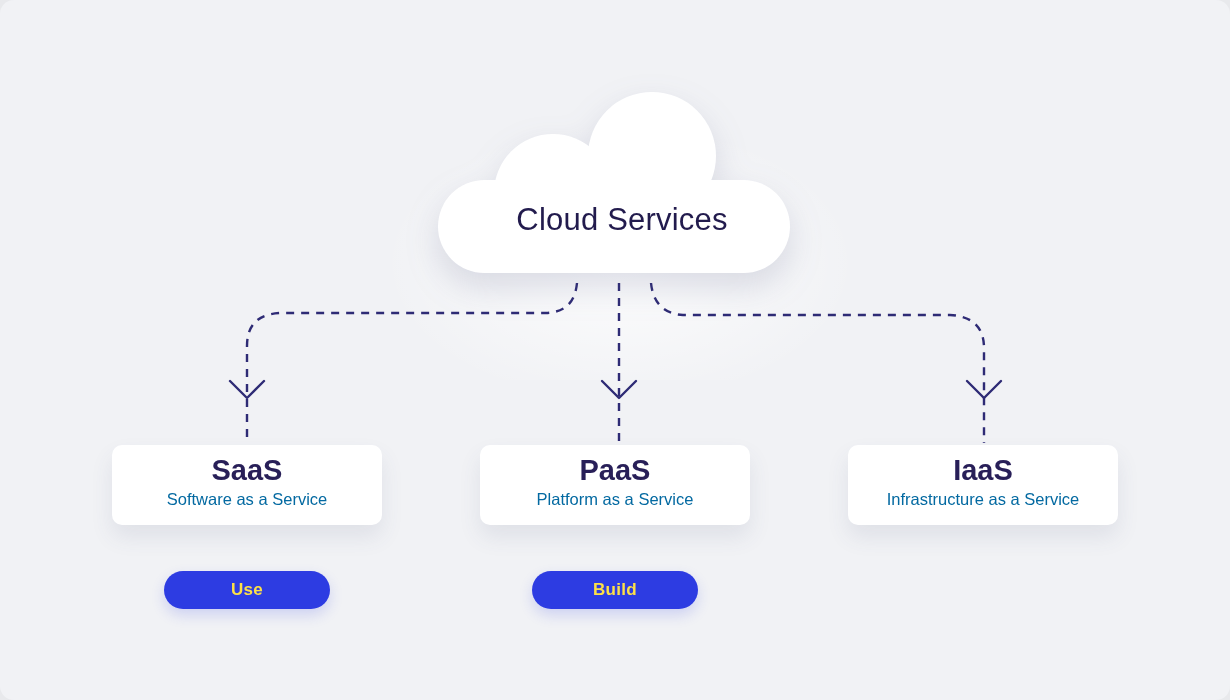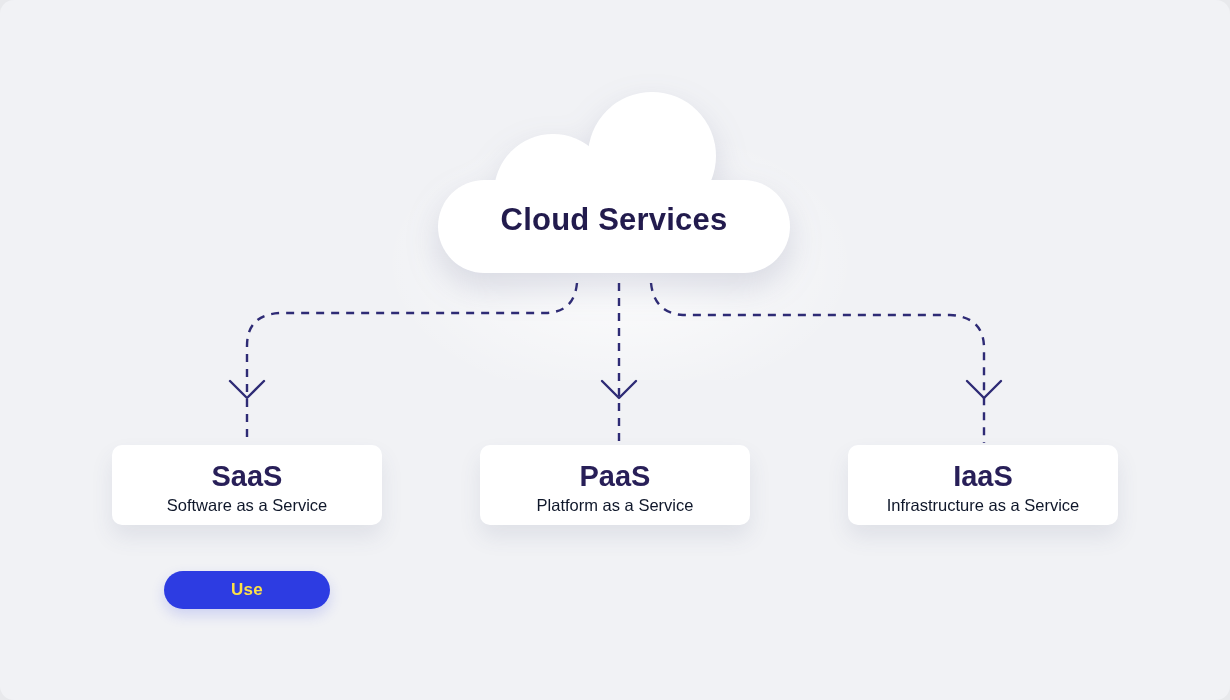--- a/index.html
+++ b/index.html
@@ -58,26 +58,26 @@
     position: absolute;
     left: 0;
     top: 90px;
     width: 352px;
     height: 93px;
     border-radius: 47px;
     background: #ffffff;
   }
   .cloud-label {
     position: absolute;
-    left: 0;
+    left: 8px;
     top: 112px;
     width: 100%;
     text-align: center;
     font-size: 31px;
-    font-weight: bold;
+    font-weight: normal;
     letter-spacing: 0.2px;
     color: #221b4d;
   }
 
   
   .connectors {
     position: absolute;
     left: 0;
     top: 0;
     width: 1230px;
@@ -103,36 +103,36 @@
   .card {
     position: absolute;
     top: 445px;
     width: 270px;
     height: 80px;
     background: #ffffff;
     border-radius: 10px;
     box-shadow: 0 12px 22px rgba(70, 75, 120, 0.10);
     text-align: center;
     box-sizing: border-box;
-    padding-top: 16px;
+    padding-top: 10px;
   }
   .card.saas { left: 112px; }
   .card.paas { left: 480px; }
   .card.iaas { left: 848px; }
   .card-title {
     font-size: 29px;
     font-weight: bold;
     color: #281f58;
     line-height: 1.1;
   }
   .card-subtitle {
     margin-top: 3px;
     font-size: 16.5px;
     font-weight: 400;
-    color: #0f172a;
+    color: #0369a1;
   }
 
   
   .action-btn {
     position: absolute;
     top: 571px;
     width: 166px;
     height: 38px;
     border: none;
     border-radius: 19px;
@@ -185,14 +185,15 @@
     <div class="card-title">IaaS</div>
     <div class="card-subtitle">Infrastructure as a Service</div>
   </div>
 
   <div class="card paas">
     <div class="card-title">PaaS</div>
     <div class="card-subtitle">Platform as a Service</div>
   </div>
 
   <button class="action-btn use">Use</button>
+  <button class="action-btn build">Build</button>
 
 </div>
 
 </body></html>

